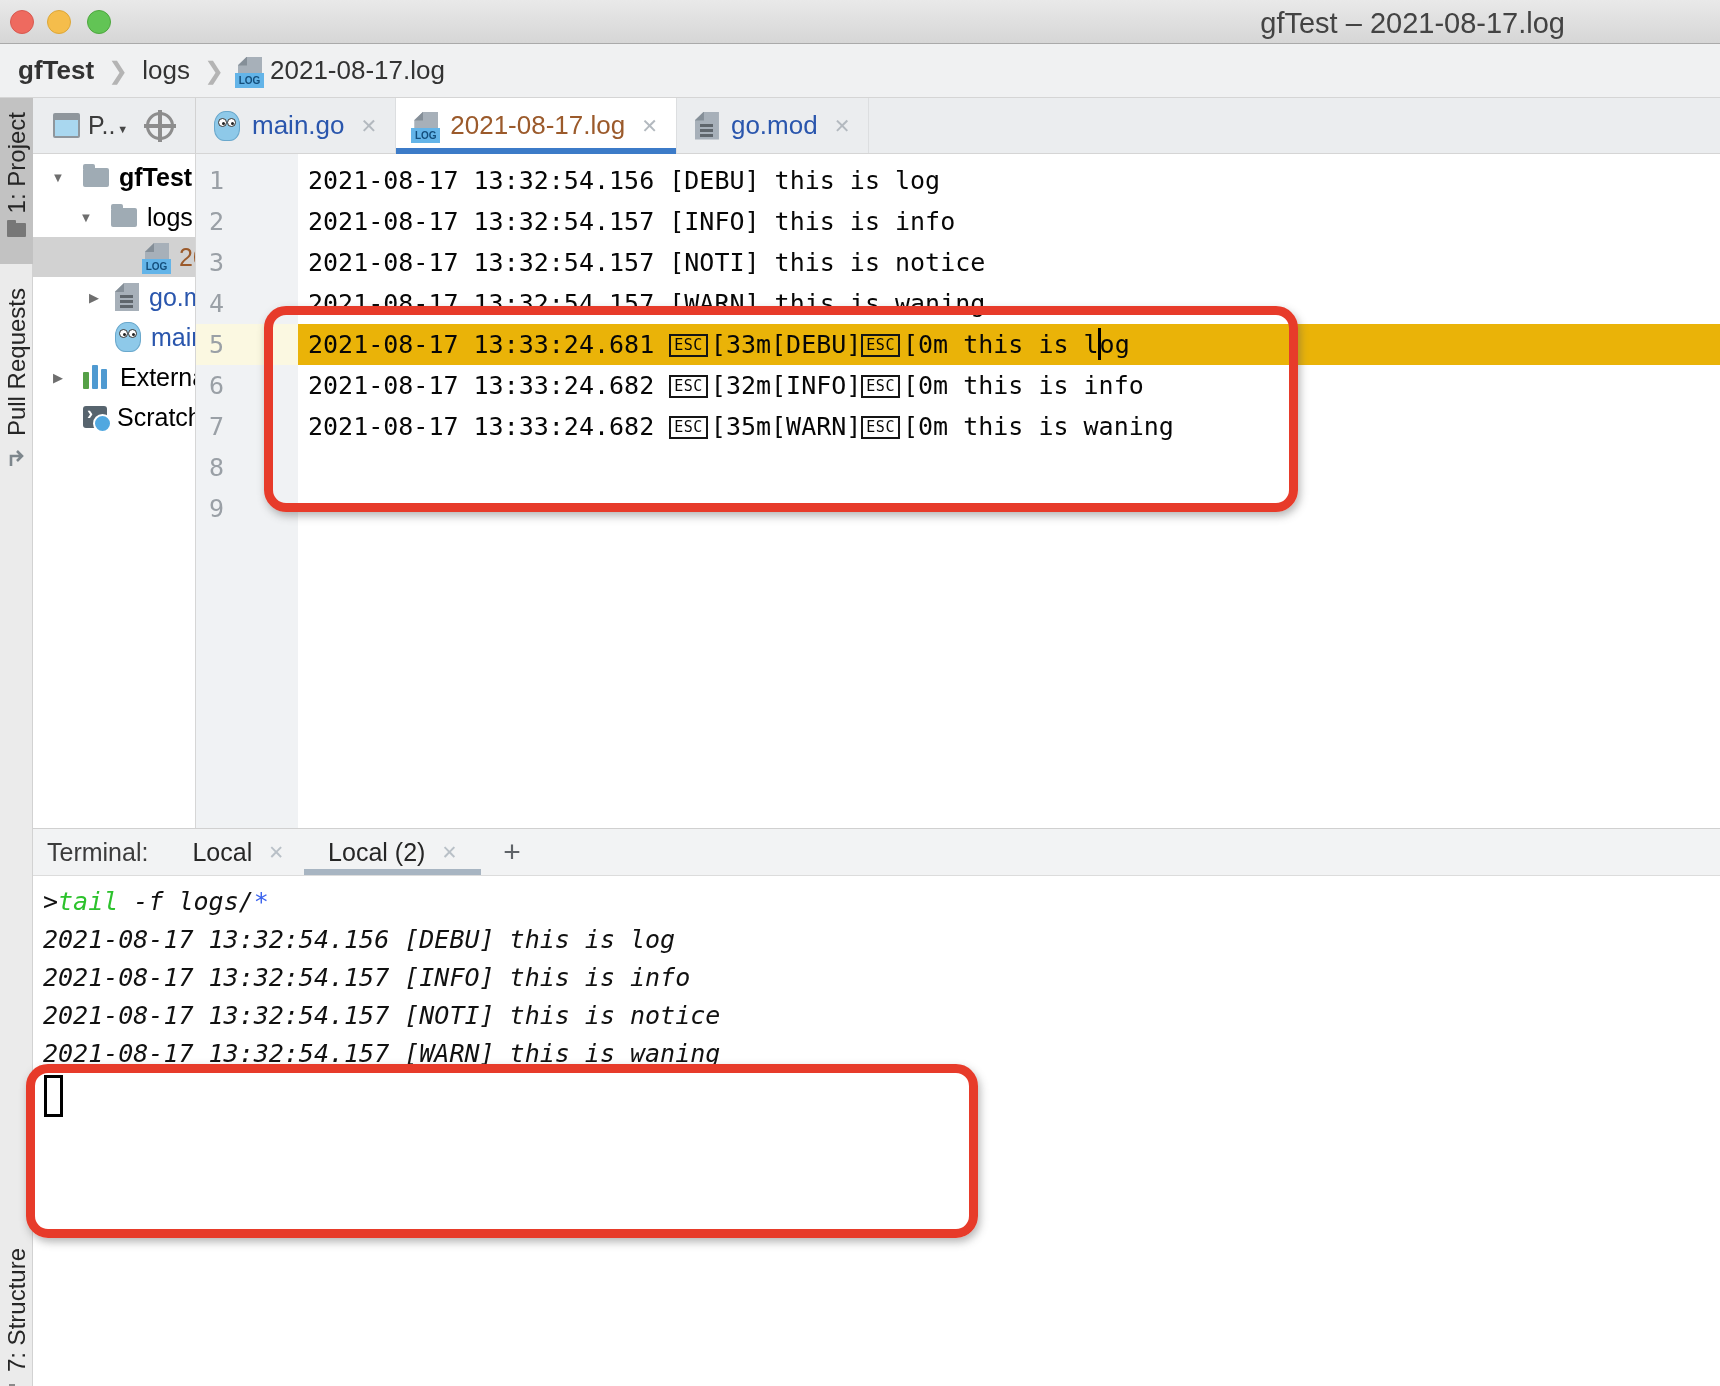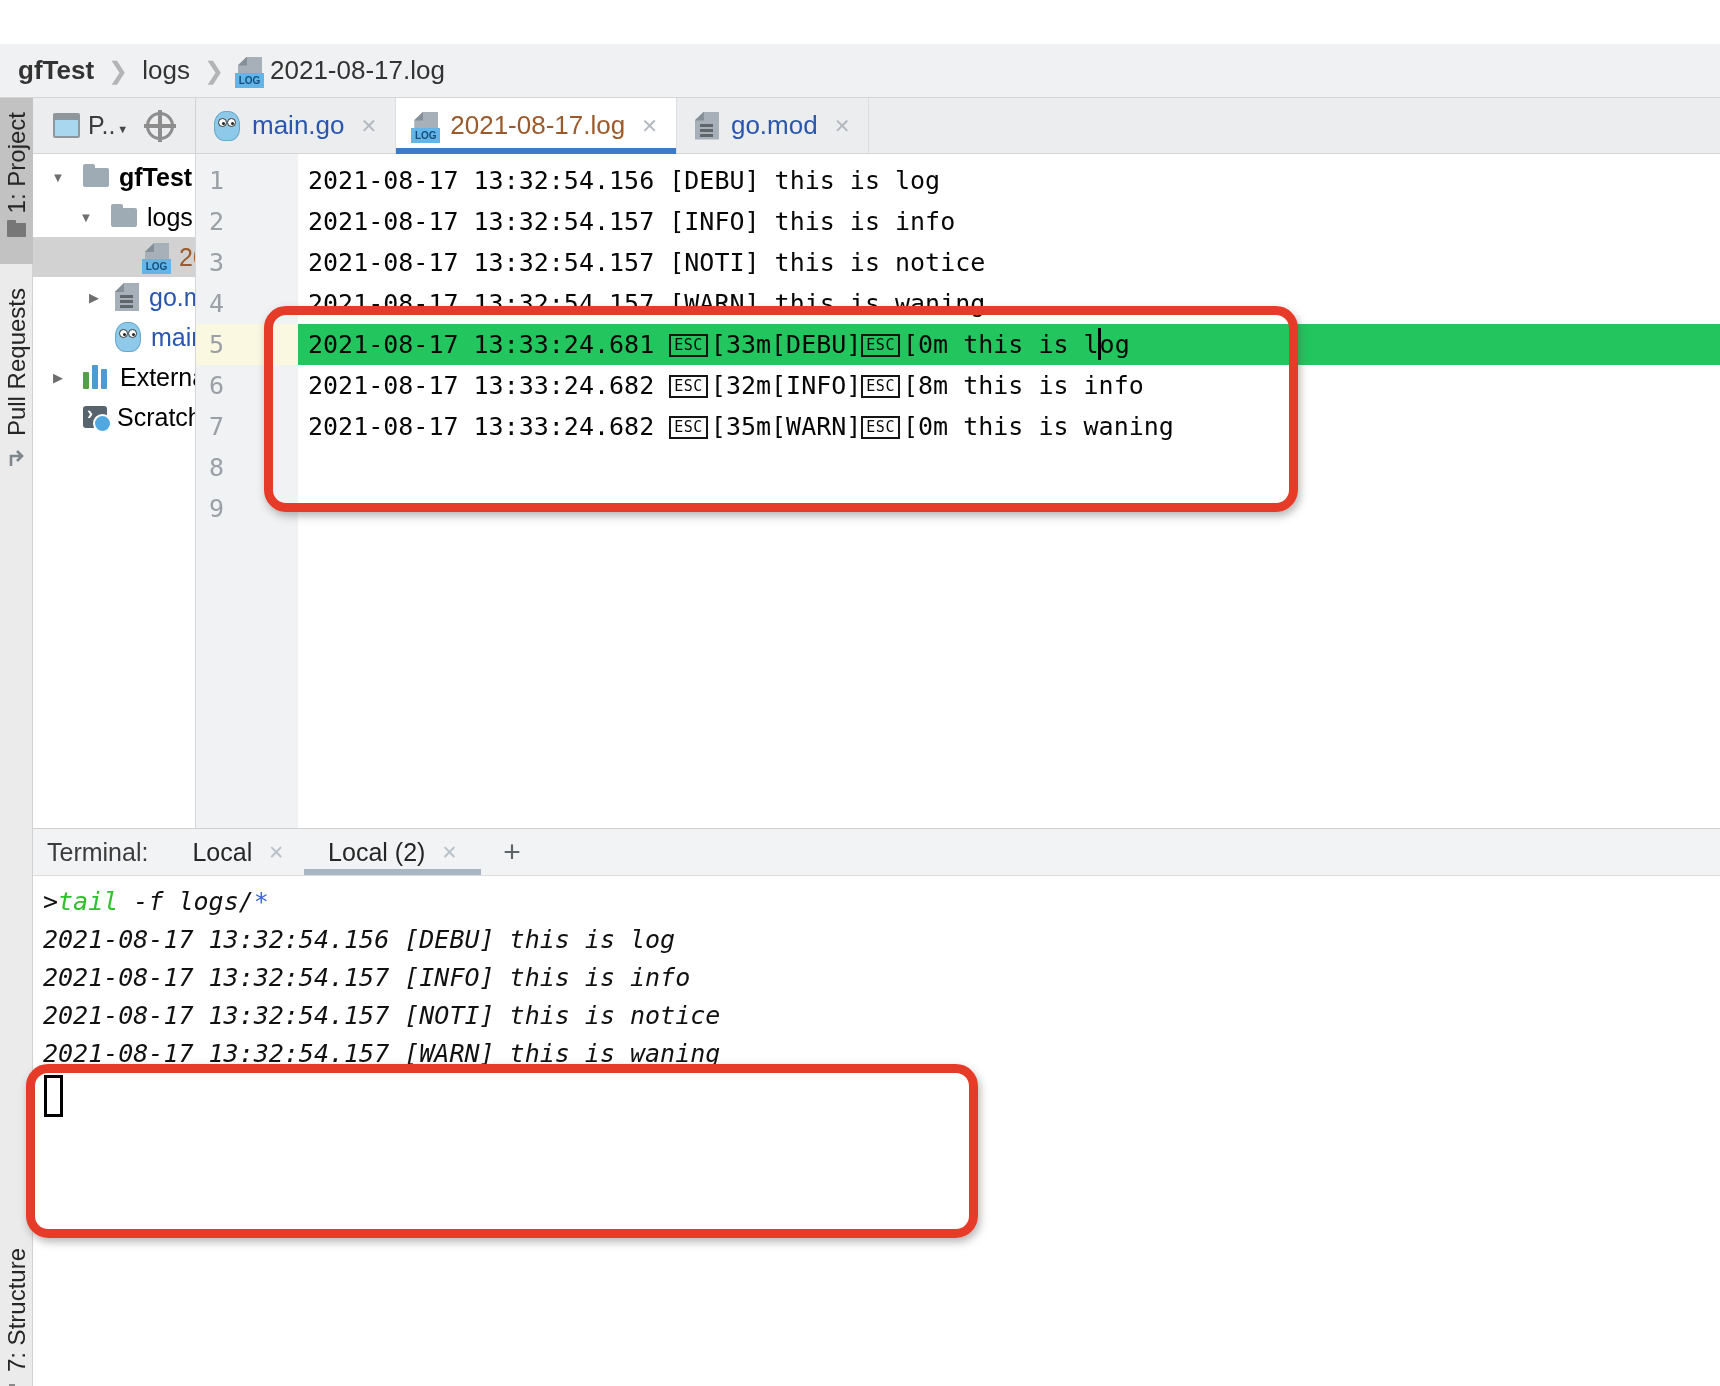--- a/index.html
+++ b/index.html
@@ -117,21 +117,21 @@
   
   #gutter { position:absolute; left:196px; top:154px; width:102px; height:674px;
     background:#f0f2f4; padding-top:6px; }
   .gut-num { height:41px; line-height:41px; text-align:right; padding-right:74px;
     font-family:"DejaVu Sans Mono", monospace; font-size:25px; color:#9aa0a6; }
   .gut-num.current { background:#fbf8e1; }
   #editor { position:absolute; left:298px; top:154px; width:1422px; height:674px;
     background:#fff; padding-top:6px; }
   .code-line { height:41px; line-height:41px; white-space:pre;
     font-family:"DejaVu Sans Mono", monospace; font-size:25px; color:#070707; padding-left:10px; }
-  .code-line.current { background:#22c55e; }
+  .code-line.current { background:#eab308; }
   .esc { display:inline-block; border:2.5px solid #151515; font-size:15px; line-height:1.25;
     padding:0 3px; margin-right:3px; vertical-align:3px; letter-spacing:0.5px; }
   .caret { display:inline-block; width:3px; height:32px; background:#000;
     vertical-align:-7px; margin:0 -1px; }
 
   
   #terminal-header { position:absolute; left:33px; top:828px; width:1687px; height:48px;
     background:#f2f3f4; border-top:1px solid #d0d0d0; border-bottom:1px solid #dcdcdc;
     display:flex; align-items:center; }
   #terminal-title { font-size:25px; color:#3c3c3c; margin-left:14px;text-align:center; }
@@ -151,20 +151,26 @@
   .annotation { position:absolute; border:9px solid #e73b2a; border-radius:22px;
     box-shadow:2px 4px 9px rgba(90,90,90,.45); pointer-events:none; z-index:50; }
   #annotation-editor   { left:264px; top:306px; width:1034px; height:206px; }
   #annotation-terminal { left:26px;  top:1064px; width:952px;  height:174px; }
 </style>
 </head>
 <body>
 
 <div id="app">
 
+  <div id="titlebar">
+    <span class="light" id="light-close"></span>
+    <span class="light" id="light-minimize"></span>
+    <span class="light" id="light-zoom"></span>
+    <span id="window-title">gfTest – 2021-08-17.log</span>
+  </div>
 
   <div id="breadcrumbs">
     <span class="crumb" id="crumb-root">gfTest</span>
     <span class="crumb-sep">❯</span>
     <span class="crumb">logs</span>
     <span class="crumb-sep">❯</span>
     <span class="fileicon">
       <i class="body"></i>
         <i class="fold"></i>
         <span class="logbadge">LOG</span>
@@ -293,21 +299,21 @@
       <div class="gut-num">7</div>
       <div class="gut-num">8</div>
       <div class="gut-num">9</div>
     </div>
   <div id="editor">
       <div class="code-line"><span>2021-08-17 13:32:54.156 [DEBU] this is log</span></div>
       <div class="code-line"><span>2021-08-17 13:32:54.157 [INFO] this is info</span></div>
       <div class="code-line"><span>2021-08-17 13:32:54.157 [NOTI] this is notice</span></div>
       <div class="code-line"><span>2021-08-17 13:32:54.157 [WARN] this is waning</span></div>
       <div class="code-line current"><span>2021-08-17 13:33:24.681 </span><span class="esc">ESC</span><span>[33m[DEBU]</span><span class="esc">ESC</span><span>[0m this is l</span><span class="caret"></span><span>og</span></div>
-      <div class="code-line"><span>2021-08-17 13:33:24.682 </span><span class="esc">ESC</span><span>[32m[INFO]</span><span class="esc">ESC</span><span>[8m this is info</span></div>
+      <div class="code-line"><span>2021-08-17 13:33:24.682 </span><span class="esc">ESC</span><span>[32m[INFO]</span><span class="esc">ESC</span><span>[0m this is info</span></div>
       <div class="code-line"><span>2021-08-17 13:33:24.682 </span><span class="esc">ESC</span><span>[35m[WARN]</span><span class="esc">ESC</span><span>[0m this is waning</span></div>
       <div class="code-line"></div>
     </div>
 
   <div id="terminal-header">
     <span id="terminal-title">Terminal:</span>
     <span class="termtab">
       <span>Local</span>
       <span class="close">✕</span>
     </span>

